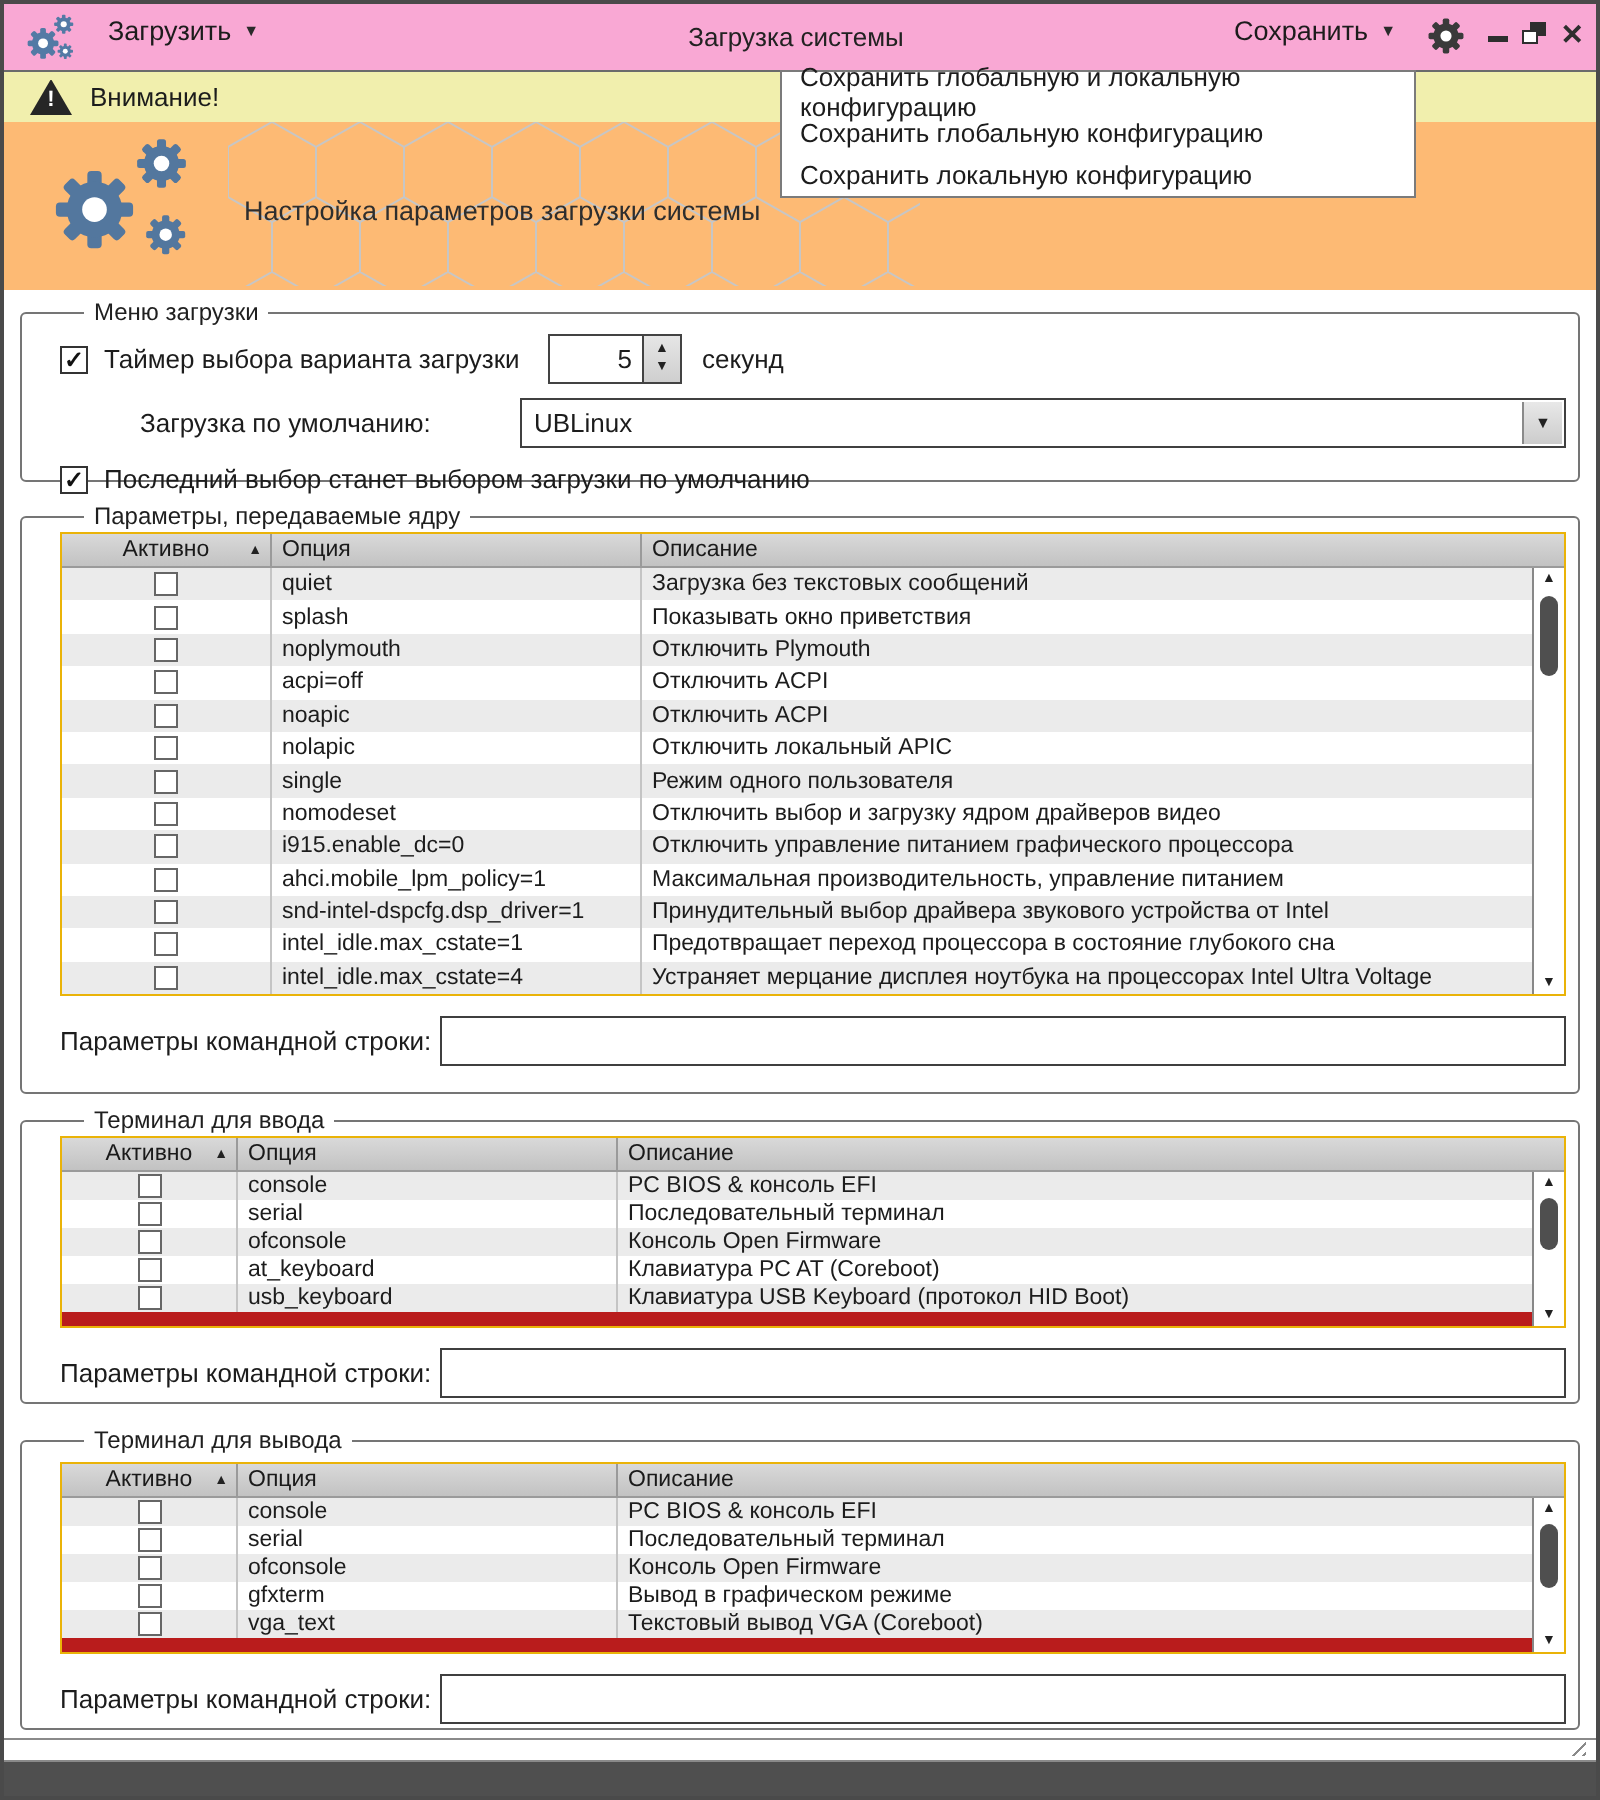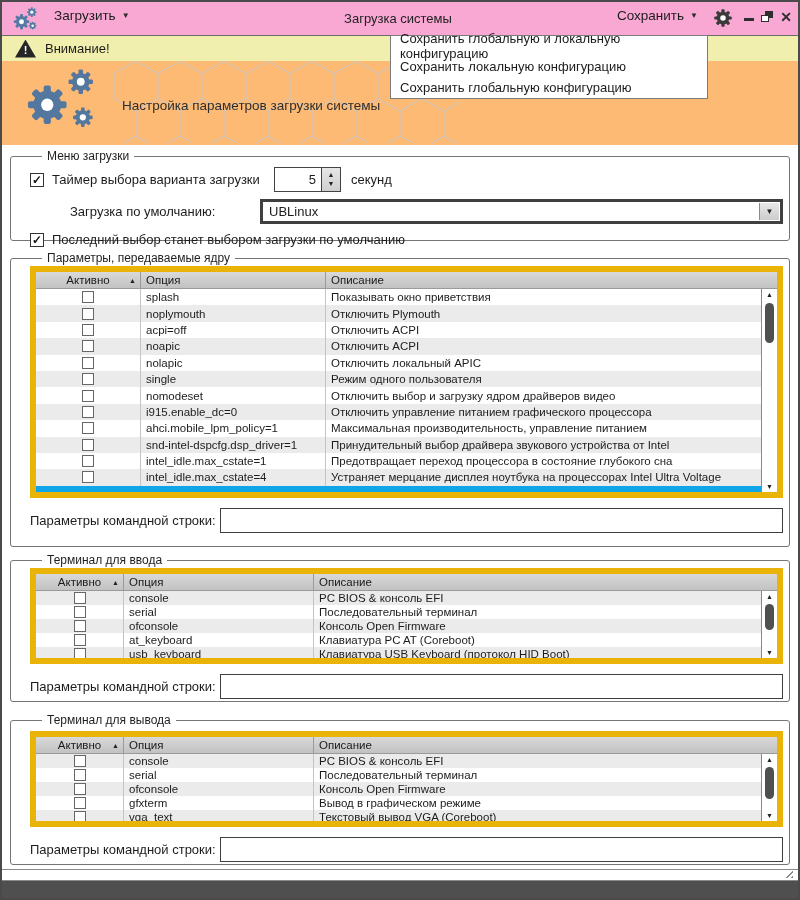--- a/index.html
+++ b/index.html
@@ -58,25 +58,25 @@
   .bm-row.r2 { margin-top:7px; }
   .bm-row.r3 { margin-top:8px; }
 
   .cb { display:inline-flex; align-items:center; justify-content:center; width:12px; height:12px; border:1px solid #666; background:#fff; color:#111; font-size:11px; line-height:1; flex:0 0 auto; }
   .cb.big { width:14px; height:14px; border-color:#333; font-size:12px; font-weight:bold; }
 
   .spin { display:flex; width:67px; height:25px; border:1px solid #434343; background:#fff; }
   .spin-val { flex:1; text-align:right; padding-right:5px; font-size:13px; line-height:23px; }
   .spin-btns { width:19px; border-left:1px solid #434343; background:linear-gradient(#e6e6e6,#cfcfcf); display:flex; flex-direction:column; align-items:center; justify-content:center; font-size:7px; line-height:1.15; color:#222; }
 
-  .combo { position:relative; flex:1; height:25px; border:3px solid #404040; background:#fff; display:flex; align-items:center; padding-left:6px; font-size:13px; }
+  .combo { position:relative; flex:1; height:25px; border:1px solid #404040; background:#fff; display:flex; align-items:center; padding-left:6px; font-size:13px; }
   .combo-btn { position:absolute; right:1px; top:1px; bottom:1px; width:20px; background:linear-gradient(#e8e8e8,#cccccc); border-left:1px solid #8a8a8a; display:flex; align-items:center; justify-content:center; font-size:8px; color:#222; }
 
   
-  .tbl { position:relative; border:6px solid #eab308; background:#0ea5e9; overflow:hidden; }
+  .tbl { position:relative; border:1px solid #eab308; background:#b91c1c; overflow:hidden; }
   .t1 { height:232px; }
   .t23 { height:96px; }
   .fs-output .tbl { margin-top:3px; }
   .tbl-head { display:flex; height:17px; background:linear-gradient(#d9d9d9,#c2c2c2); border-bottom:1px solid #9a9a9a; font-size:11.5px; color:#1a1a1a; }
   .tbl-head .col { border-right:1px solid #9a9a9a; display:flex; align-items:center; padding:0 5px; }
   .tbl-head .col.a { justify-content:center; position:relative; }
   .sort { position:absolute; right:4px; font-size:7px; color:#222; }
   .tbl-row { display:flex; height:16.4px; font-size:11.5px; margin-right:16px; background:#fff; }
   .t23 .tbl-row { height:14px; }
   .tbl-row.alt { background:#ebebeb; }
@@ -192,22 +192,22 @@
         <g transform="translate(30,25) scale(0.48)">
             <use href="#gear-holed"></use>
           </g>
       </svg>
     </span>
     <span class="banner-title">Настройка параметров загрузки системы</span>
   </div>
 
   <div class="save-menu">
     <div class="menu-item alt">Сохранить глобальную и локальную конфигурацию</div>
+      <div class="menu-item">Сохранить глобальную конфигурацию</div>
       <div class="menu-item alt">Сохранить локальную конфигурацию</div>
-      <div class="menu-item">Сохранить глобальную конфигурацию</div>
   </div>
 
   <fieldset class="fs fs-boot">
     <legend>Меню загрузки</legend>
     <div class="bm-row r1">
       <span class="cb big">✓</span>
       <span class="lbl w222">Таймер выбора варианта загрузки</span>
       <div class="spin">
         <span class="spin-val">5</span>
         <span class="spin-btns">
@@ -235,20 +235,27 @@
     <div class="tbl t1">
       <div class="tbl-head">
         <div class="col a">
           <span>Активно</span>
           <span class="sort">▲</span>
         </div>
         <div class="col o">Опция</div>
         <div class="col d">Описание</div>
       </div>
       <div class="tbl-body">
+        <div class="tbl-row alt">
+            <div class="col a">
+              <span class="cb"></span>
+            </div>
+            <div class="col o">quiet</div>
+            <div class="col d">Загрузка без текстовых сообщений</div>
+          </div>
           <div class="tbl-row">
             <div class="col a">
               <span class="cb"></span>
             </div>
             <div class="col o">splash</div>
             <div class="col d">Показывать окно приветствия</div>
           </div>
           <div class="tbl-row alt">
             <div class="col a">
               <span class="cb"></span>

